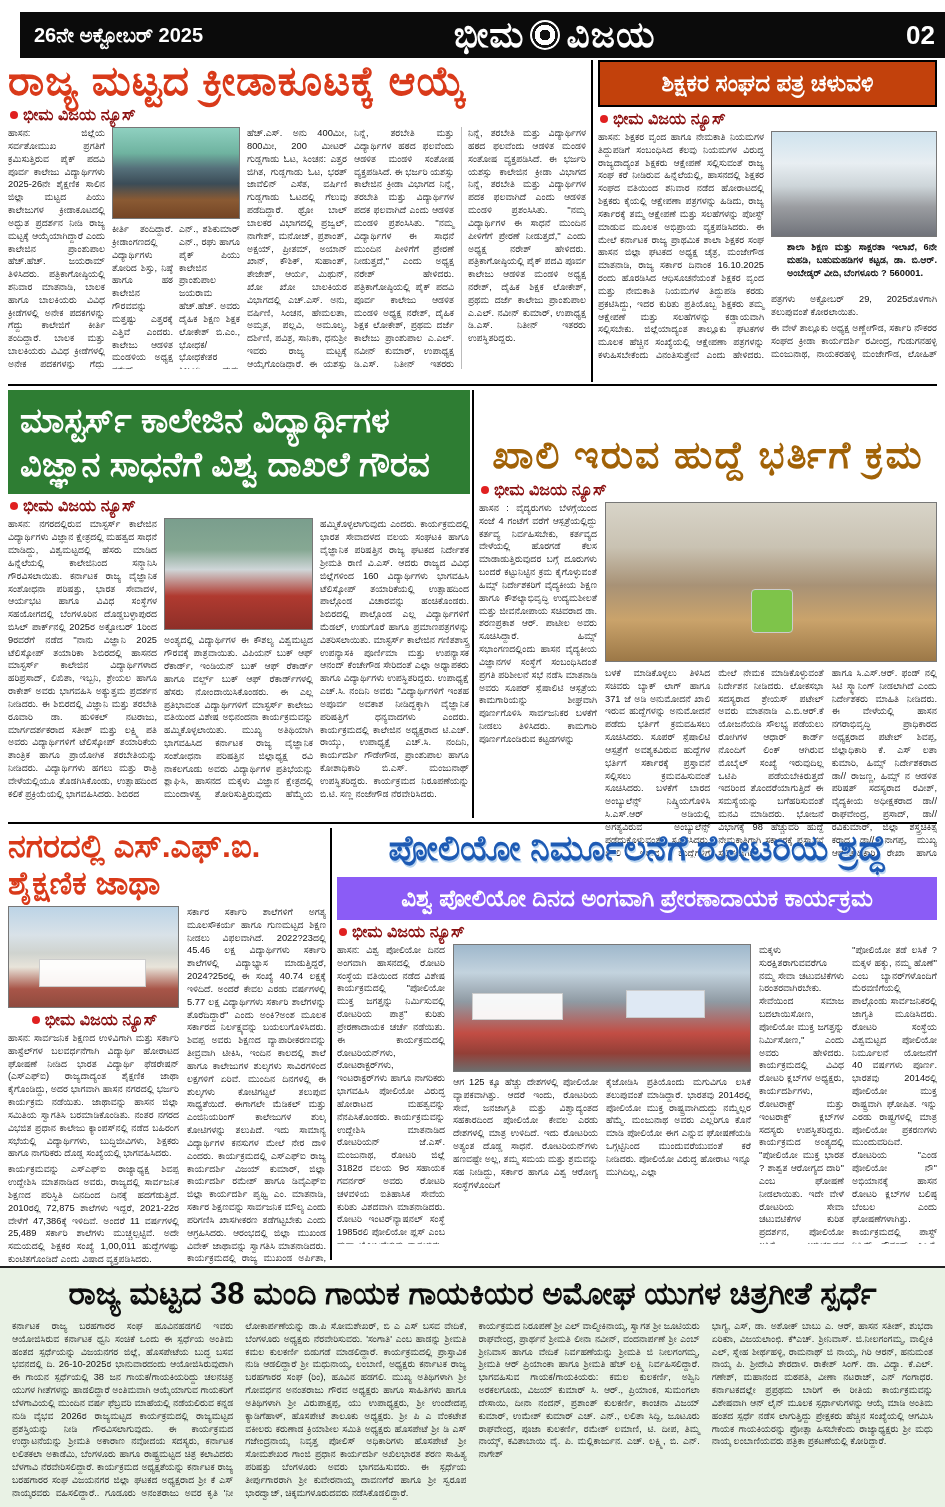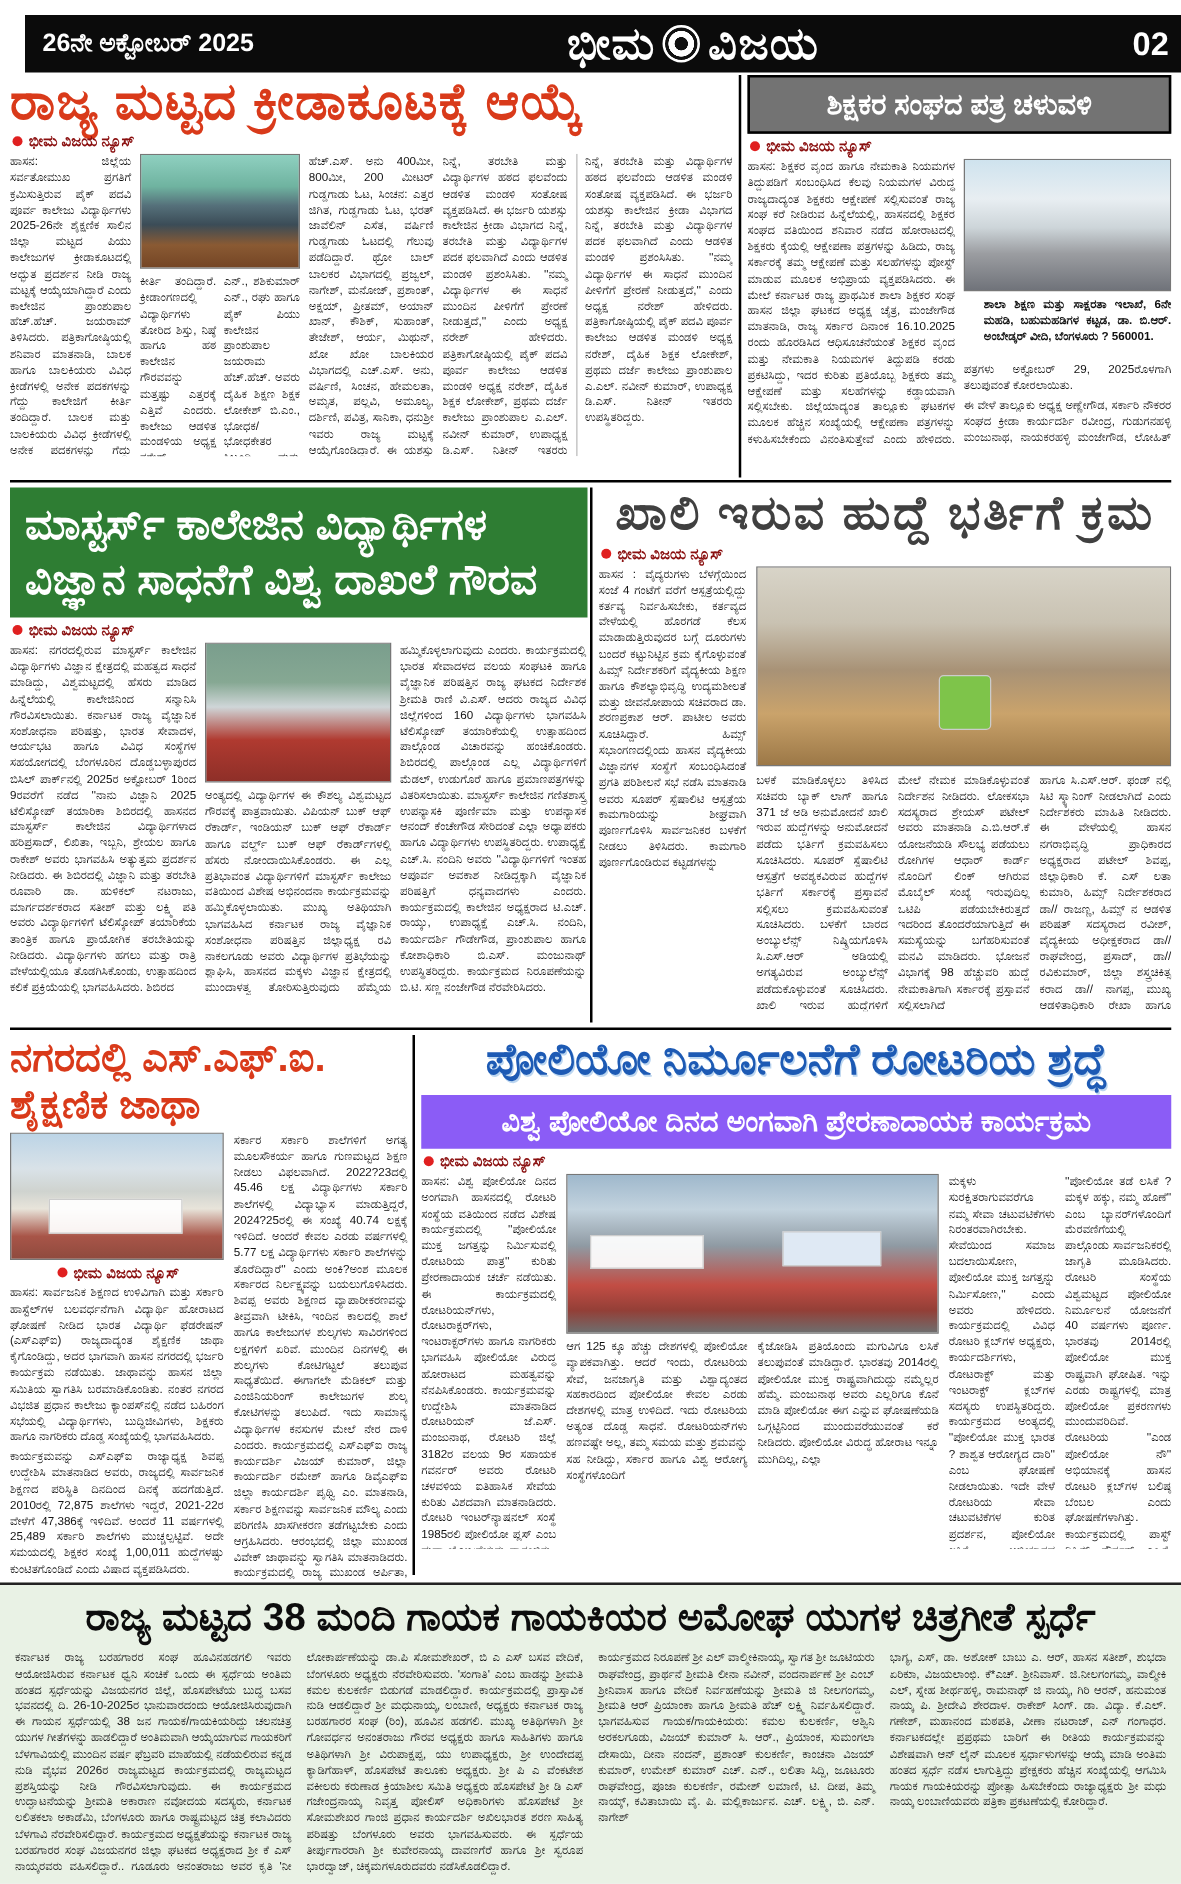--- a/index.html
+++ b/index.html
@@ -9,54 +9,54 @@
   
   .masthead{left:20px;top:12px;width:929px;height:46px;background:#0b0b0b;color:#fff;
             display:flex;align-items:center;justify-content:space-between;padding:0 14px;box-sizing:border-box;}
   .mh-date{font-size:20px;font-weight:700;}
   .mh-title{display:flex;align-items:center;gap:6px;font-size:36px;font-weight:800;letter-spacing:1px;}
   .mh-logo{width:26px;height:26px;border-radius:50%;background:radial-gradient(circle at 50% 50%,#111 0 28%,#fff 30% 55%,#111 57% 70%,#fff 72%);
            border:2px solid #fff;display:inline-block;}
   .mh-page{font-size:26px;font-weight:800;}
   
   .headline-red{color:#d93a1a;font-weight:800;}
-  .byline{display:flex;align-items:center;gap:5px;font-size:12px;font-weight:700;color:#8a0f0f;margin:3px 0 3px 2px;}
+  .byline{display:flex;align-items:center;gap:5px;font-size:16px;font-weight:700;color:#8a0f0f;margin:3px 0 3px 2px;}
   .byline .dot{width:8px;height:8px;border-radius:50%;background:#e02020;display:inline-block;}
   .bodytxt{font-size:9.3px;line-height:1.38;text-align:justify;word-break:break-word;}
   .cols{display:flex;}
   .photo{position:relative;overflow:hidden;border:1px solid #777;box-sizing:border-box;}
   .banner{position:absolute;background:rgba(255,255,255,.92);border:1px solid #ccc;}
   .vrule{background:#000;width:2px;}
   .hrule{background:#000;height:2px;}
   .colrule{border-left:1px solid #bbb;}
   
   .artA{left:8px;top:60px;width:578px;height:322px;}
   .a-head{font-size:41px;line-height:1.05;letter-spacing:1px;}
   .a-body{gap:7px;height:242px;overflow:hidden;margin-top:2px;}
   .a-c1{width:97px;} .a-mid{width:128px;} .a-c3{width:100px;} .a-c4{width:100px;} .a-c5{width:118px;}
   .a-photo{height:92px;margin-bottom:4px;background:linear-gradient(180deg,#8fd0c0 0%,#6fb3a0 28%,#55707a 45%,#3b4c57 62%,#8a5a33 80%,#744525 100%);}
   .a-midcols{display:flex;gap:6px;}
   .a-midcols>div{flex:1;}
   
   .artB{left:598px;top:60px;width:339px;height:322px;}
-  .b-head{background:#737373;border:2px solid #000;color:#fff;font-size:23px;font-weight:800;
+  .b-head{background:#c2410c;border:2px solid #000;color:#fff;font-size:23px;font-weight:800;
           text-align:center;padding:8px 2px;}
   .b-body{gap:7px;height:232px;overflow:hidden;}
   .b-left{width:166px;} .b-right{width:166px;}
   .b-photo{height:106px;margin-bottom:4px;background:linear-gradient(180deg,#cfe3ee 0%,#e8eef2 30%,#cdd5d9 52%,#9b9da1 72%,#70737a 100%);}
   .b-cap{font-weight:700;margin-left:16px;}
   
   .artC{left:8px;top:390px;width:462px;height:430px;}
   .c-head{background:#2e7d33;color:#fff;font-size:34px;font-weight:800;line-height:1.3;padding:8px 12px;}
   .c-body{gap:7px;height:282px;overflow:hidden;}
   .c-col{width:149px;}
   .c-photo{height:112px;margin-bottom:4px;background:linear-gradient(180deg,#7a9e8d 0%,#86a893 28%,#cfd6d8 46%,#b03a30 70%,#8e2f28 100%);}
   
   .artD{left:479px;top:390px;width:458px;height:430px;}
-  .d-head{color:#404040;font-size:38px;font-weight:800;text-align:center;letter-spacing:2px;}
+  .d-head{color:#a16207;font-size:38px;font-weight:800;text-align:center;letter-spacing:2px;margin-top:44px;}
   .d-body{gap:8px;height:356px;overflow:hidden;}
   .d-left{width:118px;}
   .d-right{width:332px;}
   .d-photo{height:160px;margin-bottom:5px;background:linear-gradient(180deg,#d8d4c8 0%,#c9c2b2 28%,#a89276 52%,#caa36b 74%,#9c7847 100%);}
   .d-cols{display:flex;gap:8px;}
   .d-cols>div{flex:1;}
   
   .artE{left:8px;top:828px;width:318px;height:432px;}
   .e-head{font-size:32px;margin-bottom:4px;}
   .e-body{gap:8px;height:392px;overflow:hidden;}

